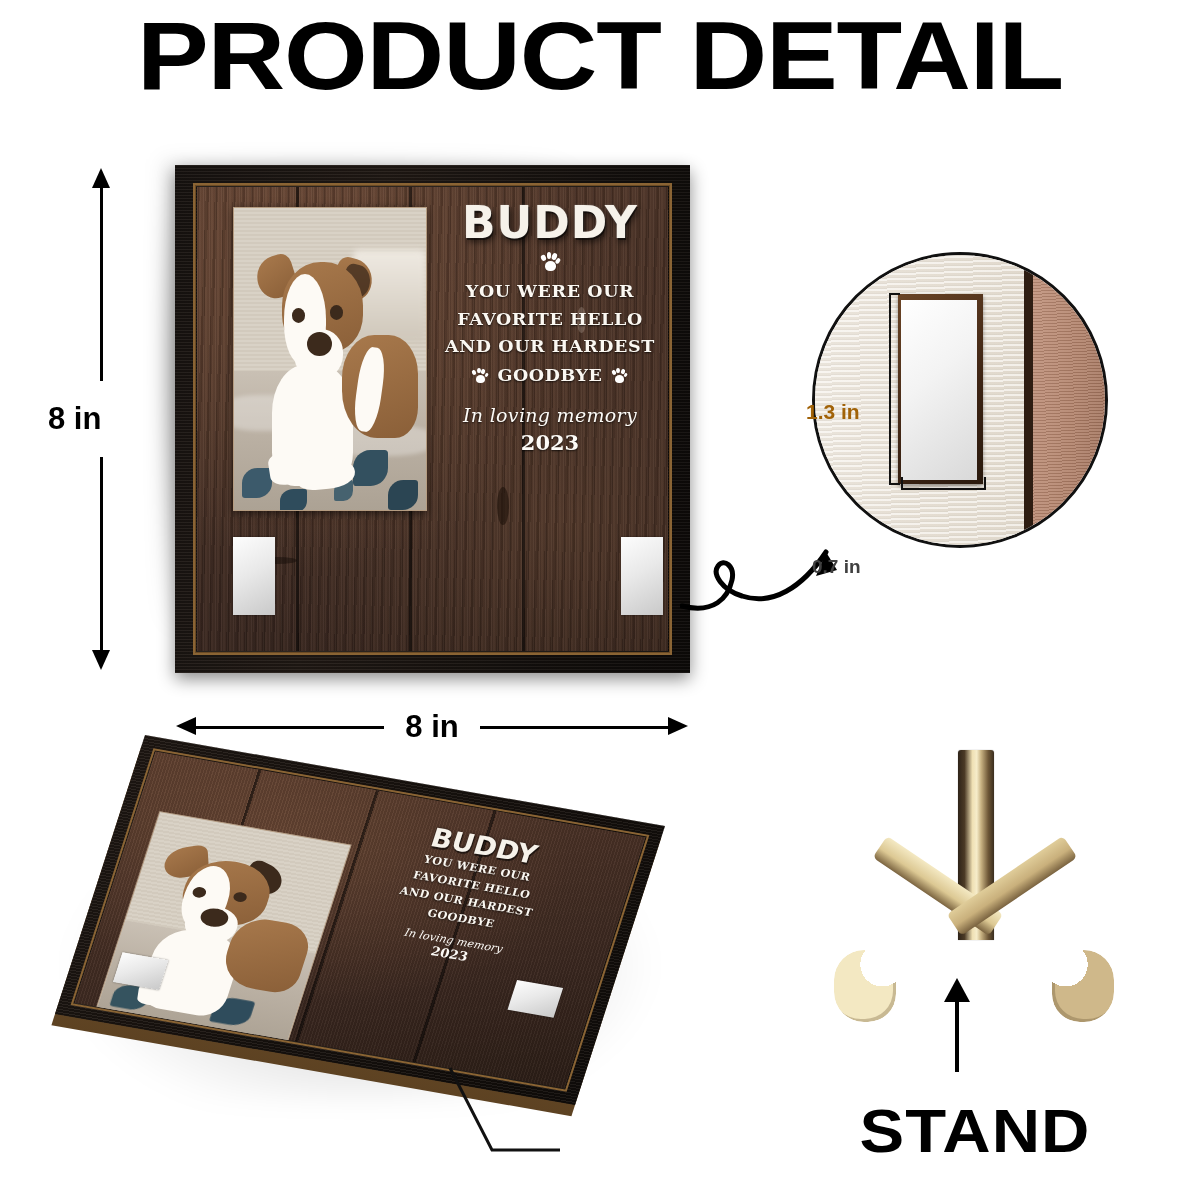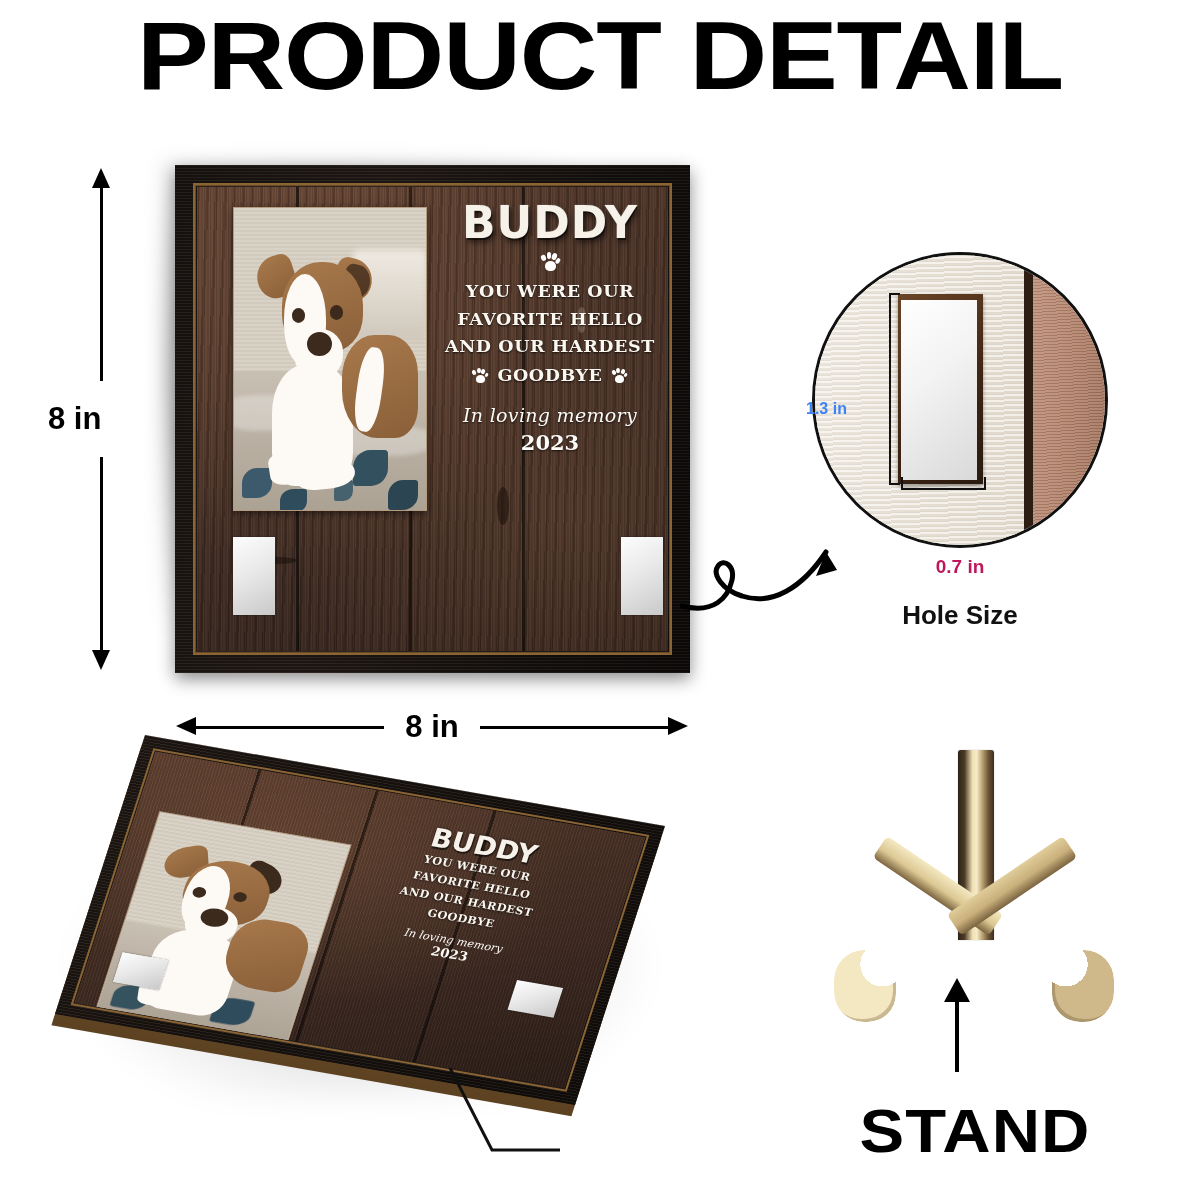--- a/index.html
+++ b/index.html
@@ -160,25 +160,25 @@
     position:absolute;left:29.8%;top:15.4%;width:26.2%;height:62.3%;
     background:linear-gradient(140deg,#ffffff 0%,#f3f3f3 42%,#d9d9d9 100%);
   }
   .hc-dim-v{position:absolute;left:25.5%;top:13.2%;width:2px;height:66.2%;background:#111;}
   .hc-dim-v:before,.hc-dim-v:after{content:"";position:absolute;left:0;width:11px;height:2px;background:#111;}
   .hc-dim-v:before{top:0;} .hc-dim-v:after{bottom:0;}
   .hc-dim-h{position:absolute;left:29.5%;top:80.5%;width:29.3%;height:2px;background:#111;}
   .hc-dim-h:before,.hc-dim-h:after{content:"";position:absolute;top:-11px;width:2px;height:11px;background:#111;}
   .hc-dim-h:before{left:0;} .hc-dim-h:after{right:0;}
   .hc-lbl-v{
-    position:absolute;left:806px;top:400px;font-weight:700;font-size:16px;color:#3b82f6;
+    position:absolute;left:806px;top:400px;font-weight:700;font-size:21px;color:#a16207;
   }
   .hc-lbl-h{
-    position:absolute;left:812px;top:556px;width:296px;text-align:center;
-    font-weight:700;font-size:19px;color:#be185d;
+    position:absolute;left:812px;top:556px;width:296px;
+    font-weight:700;font-size:19px;color:#404040;
   }
   .hole-caption{
     position:absolute;left:812px;top:600px;width:296px;text-align:center;
     font-weight:700;font-size:26px;color:#111;
   }
 
   
   .angled{position:absolute;left:40px;top:760px;width:640px;height:360px;}
   .ang-shadow{
     position:absolute;left:20px;top:40px;width:600px;height:300px;
@@ -399,21 +399,20 @@
     <div class="hc-light"></div>
     <div class="hc-gap"></div>
     <div class="hc-dark"></div>
     <div class="hc-slot-outer"></div>
     <div class="hc-slot-inner"></div>
     <div class="hc-dim-v"></div>
     <div class="hc-dim-h"></div>
   </div>
   <div class="hc-lbl-v">1.3 in</div>
   <div class="hc-lbl-h">0.7 in</div>
-  <div class="hole-caption">Hole Size</div>
 
   <div class="angled">
     <div class="ang-shadow"></div>
     <div class="ang-board">
       <div class="ang-edge"></div>
       <div class="ang-outer"></div>
       <div class="ang-gold"></div>
       <div class="ang-inner">
 
         <div class="ang-photo">

